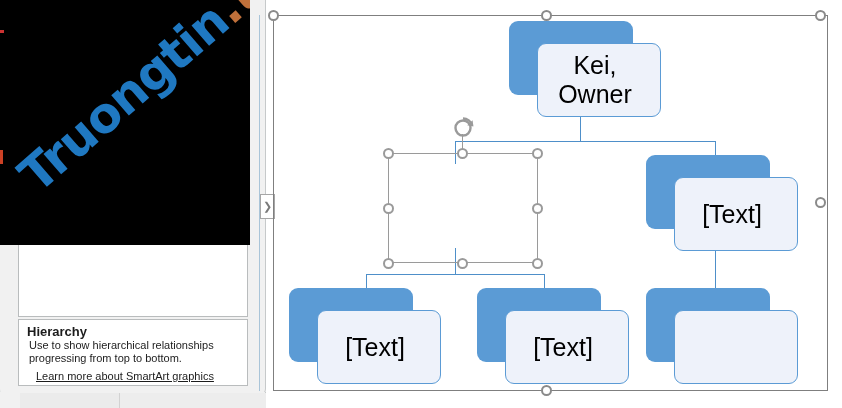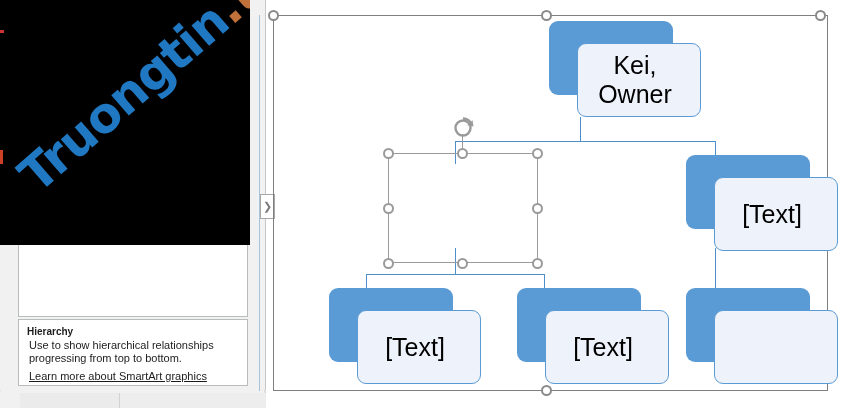--- a/index.html
+++ b/index.html
@@ -37,28 +37,28 @@
     background:#ffffff;border:1px solid #b9bcbd;box-sizing:border-box;
   }
 
   
   #desc-box{
     position:absolute;left:18px;top:319px;width:230px;height:67px;
     background:#ffffff;border:1px solid #b9bcbd;box-sizing:border-box;
     padding:5px 7px 4px 8px;
   }
   #desc-title{
-    font-size:10px;font-weight:bold;color:#1c1c1c;line-height:13px;
+    font-size:13px;font-weight:bold;color:#1c1c1c;line-height:13px;
     margin:0 0 1px 0;
   }
   #desc-body{
     font-size:11px;color:#1c1c1c;line-height:12.5px;margin:0 0 2px 2px;
   }
   #desc-link{
-    font-size:11px;color:#1c1c1c;line-height:13px;margin-left:2px;
+    font-size:11px;color:#1c1c1c;line-height:13px;margin-left:9px;
     text-decoration:underline;display:inline-block;cursor:pointer;
   }
 
   
   #watermark-plate{
     position:absolute;left:0;top:0;width:250px;height:245px;
     background:#000000;overflow:hidden;
   }
   #watermark-text{
     position:absolute;left:-6px;top:66px;width:268px;
@@ -103,21 +103,21 @@
     position:absolute;left:-7px;top:15px;width:1px;height:376px;
     background:#a9c4d8;
   }
 
   
   .conn{position:absolute;background:#4e8fc9;}
   .conn.h{height:1px;}
   .conn.v{width:1px;}
 
   
-  .node{position:absolute;margin-left:40px;}
+  .node{position:absolute;}
   .node .shadow{
     position:absolute;left:0;top:0;width:100%;height:100%;
     background:#5b9bd5;border-radius:9px;
   }
   .node .face{
     position:absolute;left:28px;top:22px;width:100%;height:100%;
     background:#eef2fa;border:1px solid #5b9bd5;border-radius:9px;
     box-sizing:border-box;
     display:flex;align-items:center;justify-content:center;
   }

